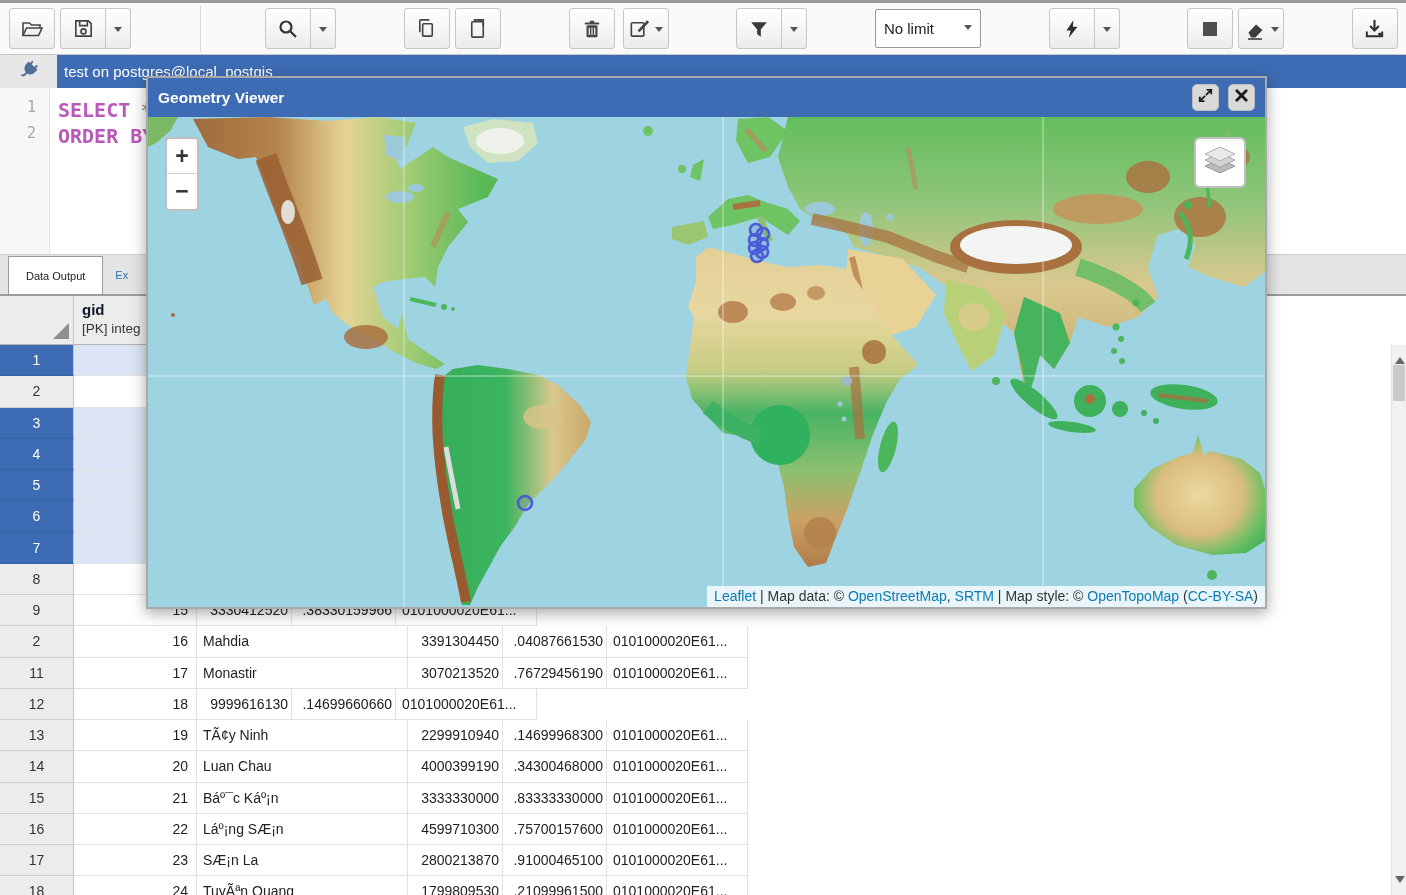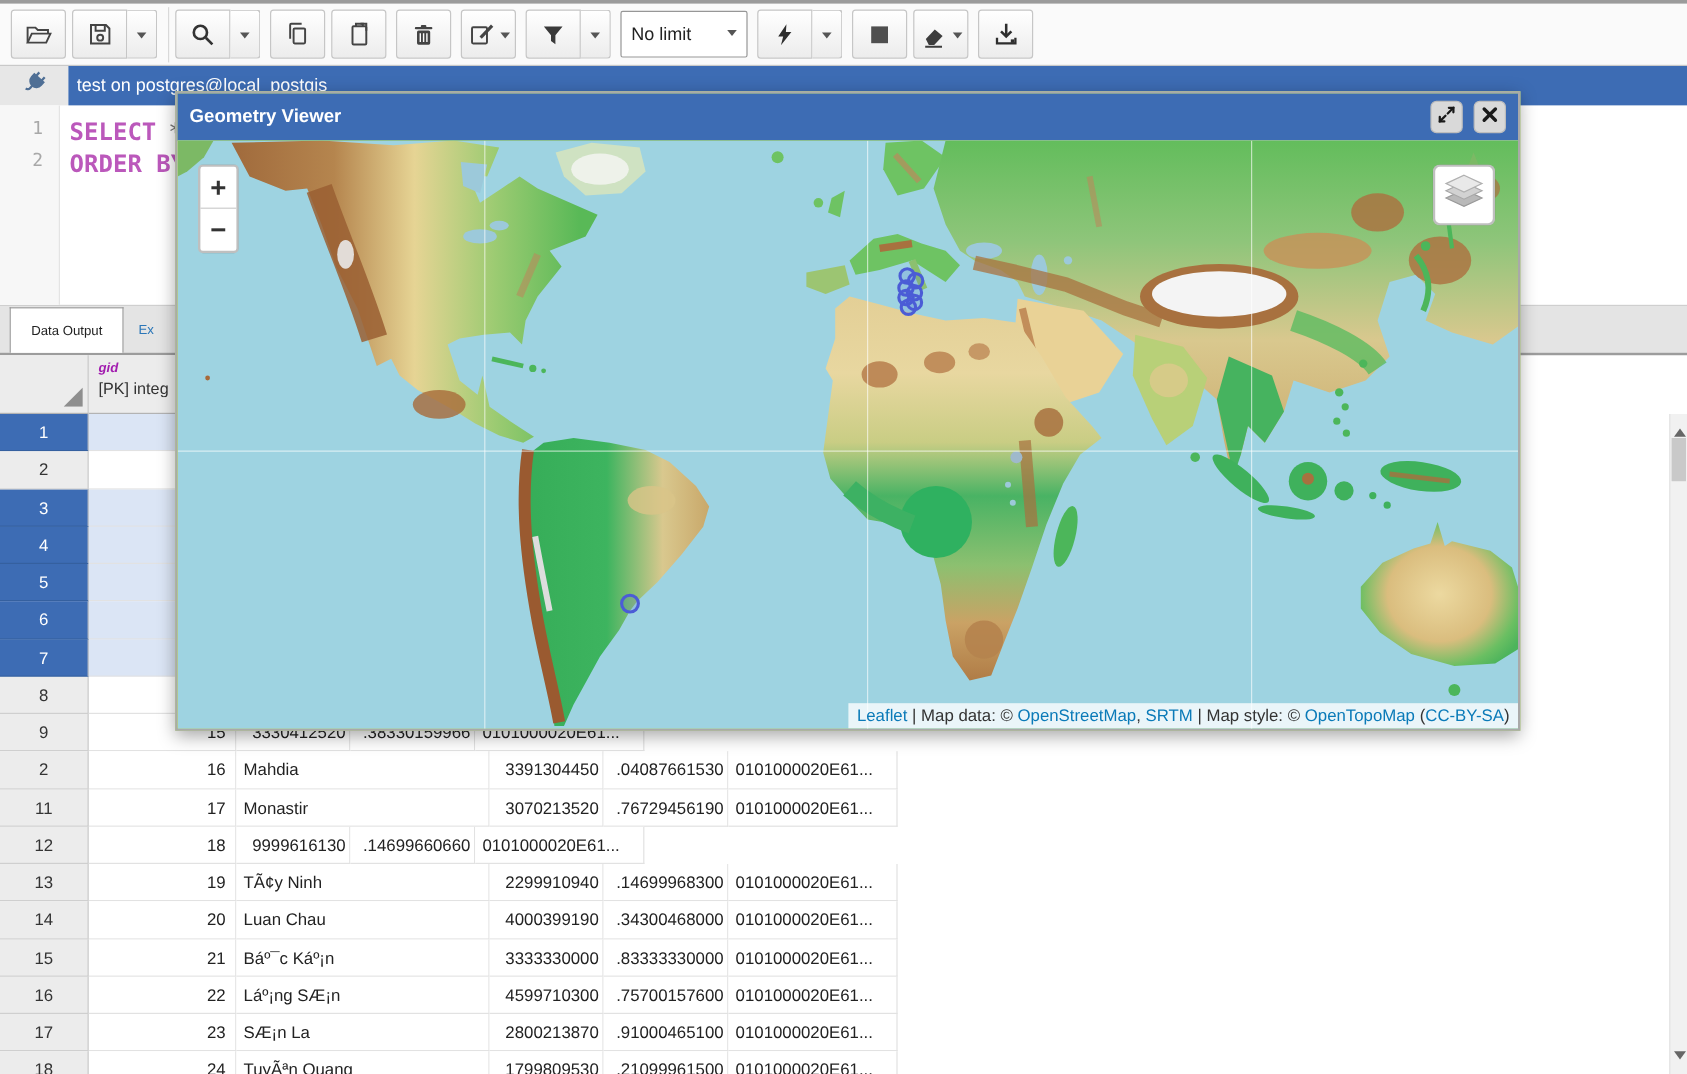--- a/index.html
+++ b/index.html
@@ -3,21 +3,21 @@
 <meta charset="utf-8">
 <style>
   * { margin:0; padding:0; box-sizing:border-box; }
   html,body { background:#fff; }
   .app { position:relative; width:1406px; height:895px; overflow:hidden;
          font-family:"Liberation Sans", sans-serif; background:#fff; }
 
   
   .toolbar { position:absolute; left:0; top:0; right:0; height:55px;
     background:#fafafa; border-top:3px solid #9b9b9b; border-bottom:1px solid #c9c9c9;
-    display:flex; align-items:center; padding-left:9px; }
+    display:flex; align-items:center; padding-left:9px;justify-content:space-between; }
   .tbtn { height:41px; min-width:46px; display:inline-flex; align-items:center; justify-content:center;
     background:linear-gradient(#ffffff,#ececec); border:1px solid #c6c6c6; border-radius:3px; margin-right:0; }
   .tbtn.caret-seg { min-width:25px; border-left:none; border-radius:0 3px 3px 0; }
   .tbtn.main-seg { border-radius:3px 0 0 3px; }
   .grp { display:flex; margin-right:8px; }
   .vsep { width:1px; height:46px; background:#d9d9d9; margin:0 5px 0 1px; }
   .caret { width:0; height:0; border:4px solid transparent; border-top:5px solid #555; margin-top:5px; }
   .tbtn svg { display:block; }
   .limit-select { height:39px; width:106px; background:#fff; border:1px solid #979797; border-radius:2px;
     display:flex; align-items:center; padding:0 8px; font-size:15px; color:#222; margin-right:8px; }
@@ -42,21 +42,21 @@
   .tabbar { position:absolute; left:0; top:0; right:0; height:41px; background:#e4e4e4;
     border-bottom:2px solid #9c9c9c; display:flex; align-items:flex-end; }
   .tab { height:38px; display:flex; align-items:center; padding:0 17px; font-size:11px; }
   .tab.active { background:#fff; border:1px solid #9c9c9c; border-bottom:none; margin-left:8px; color:#222; }
   .tab.inactive { color:#2a76b8; padding:0 12px; }
 
   .grid-header { position:absolute; left:0; top:41px; height:49px; display:flex; }
   .hcell { background:#ececec; border-right:1px solid #c3c3c3; border-bottom:1px solid #b3b3b3; position:relative; }
   .hc-corner { width:74px; }
   .hc-gid { width:123px; padding:5px 0 0 8px; }
-  .hc-gid .cname { font-size:11px; font-weight:bold; color:#a21caf;font-style:italic; }
+  .hc-gid .cname { font-size:15px; font-weight:bold; color:#0f172a; }
   .hc-gid .ctype { font-size:13.5px; color:#333; margin-top:3px; white-space:nowrap; overflow:hidden; }
   .sort-tri { position:absolute; right:4px; bottom:5px; }
 
   .grid-body { position:absolute; left:0; top:90px; right:15px; bottom:0; overflow:hidden; }
   .grid-row { display:flex; height:31.25px; }
   .row-num { width:74px; background:#ececec; border-right:1px solid #c3c3c3; border-bottom:1px solid #cfcfcf;
     display:flex; align-items:center; justify-content:center; font-size:14px; color:#333; }
   .grid-row.sel .row-num { background:#3d6cb4; color:#fff; border-bottom:1px solid #35609f; }
   .cell { border-right:1px solid #e2e2e2; border-bottom:1px solid #e2e2e2; font-size:14px; color:#222;
     display:flex; align-items:center; overflow:hidden; white-space:nowrap; background:#fff; }

